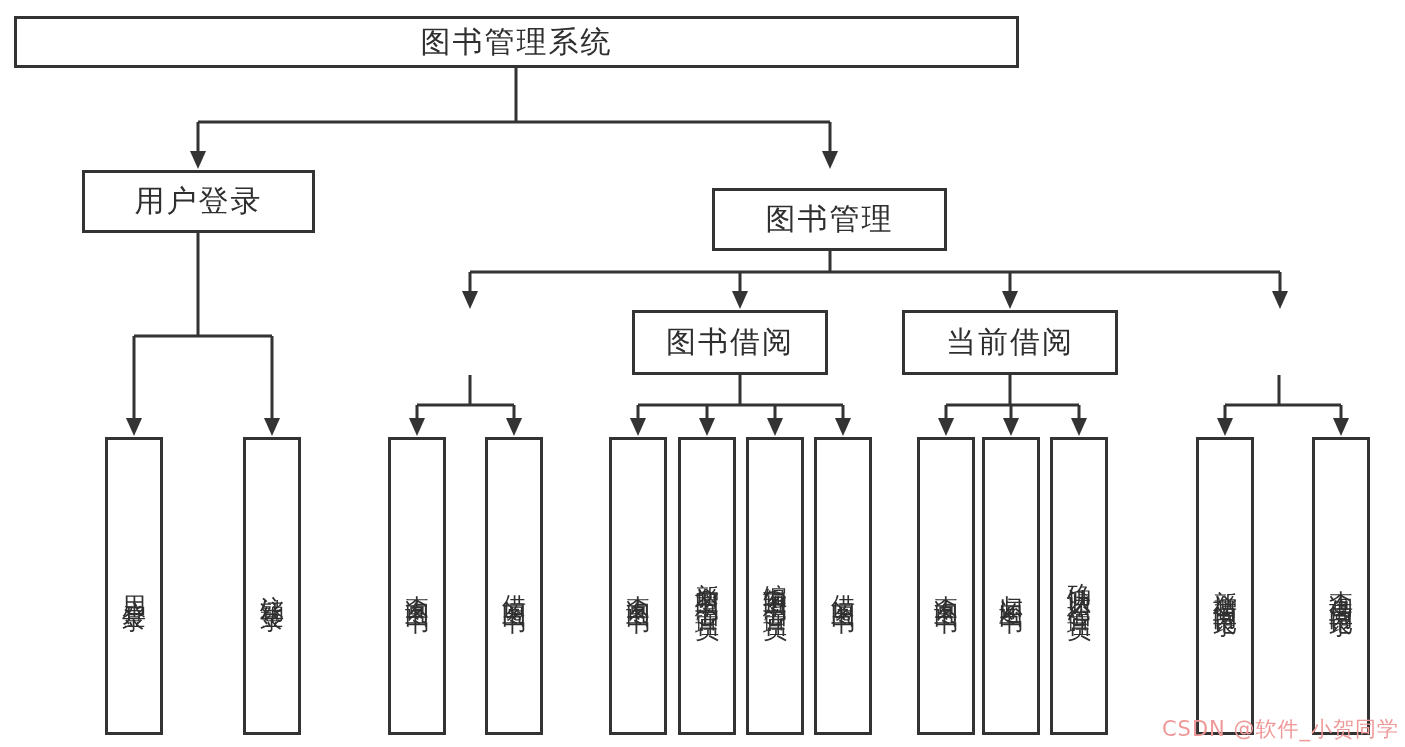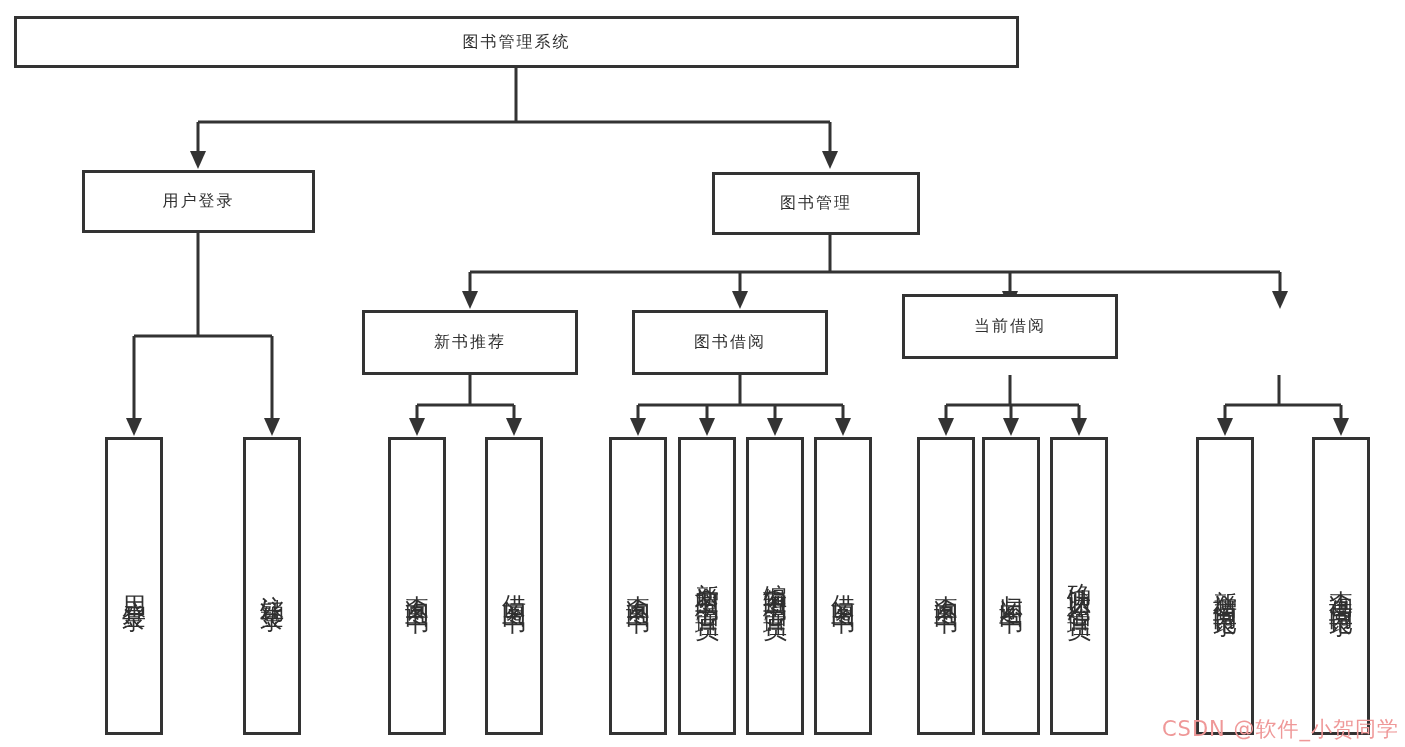--- a/index.html
+++ b/index.html
@@ -24,21 +24,21 @@
     position: absolute;
     background: #ffffff;
     border: 3px solid #333333;
     box-sizing: border-box;
     display: flex;
     align-items: center;
     justify-content: center;
     color: #2f2f2f;
   }
   .h-label {
-    font-size: 16px;
+    font-size: 30px;
     letter-spacing: 2px;
     white-space: nowrap;
   }
   .v-label {
     writing-mode: vertical-rl;
     text-orientation: mixed;
     font-size: 24px;
     letter-spacing: 5px;
     line-height: 1;
   }
@@ -103,31 +103,28 @@
     </g>
   </svg>
 
   <div class="box" style="left:14px; top:16px; width:1005px; height:52px;">
     <span class="h-label">图书管理系统</span>
   </div>
 
   <div class="box" style="left:82px; top:170px; width:233px; height:63px;">
     <span class="h-label">用户登录</span>
   </div>
-  <div class="box" style="left:712px; top:172px; width:208px; height:63px;">
+  <div class="box" style="left:712px; top:188px; width:235px; height:63px;">
     <span class="h-label">图书管理</span>
   </div>
 
-  <div class="box" style="left:362px; top:310px; width:216px; height:65px;">
-    <span class="h-label">新书推荐</span>
-  </div>
   <div class="box" style="left:632px; top:310px; width:196px; height:65px;">
     <span class="h-label">图书借阅</span>
   </div>
-  <div class="box" style="left:902px; top:294px; width:216px; height:65px;">
+  <div class="box" style="left:902px; top:310px; width:216px; height:65px;">
     <span class="h-label">当前借阅</span>
   </div>
 
   <div class="box leaf" style="left:105px;">
     <span class="v-label">用户登录</span>
   </div>
   <div class="box leaf" style="left:243px;">
     <span class="v-label">注销登录</span>
   </div>
 

